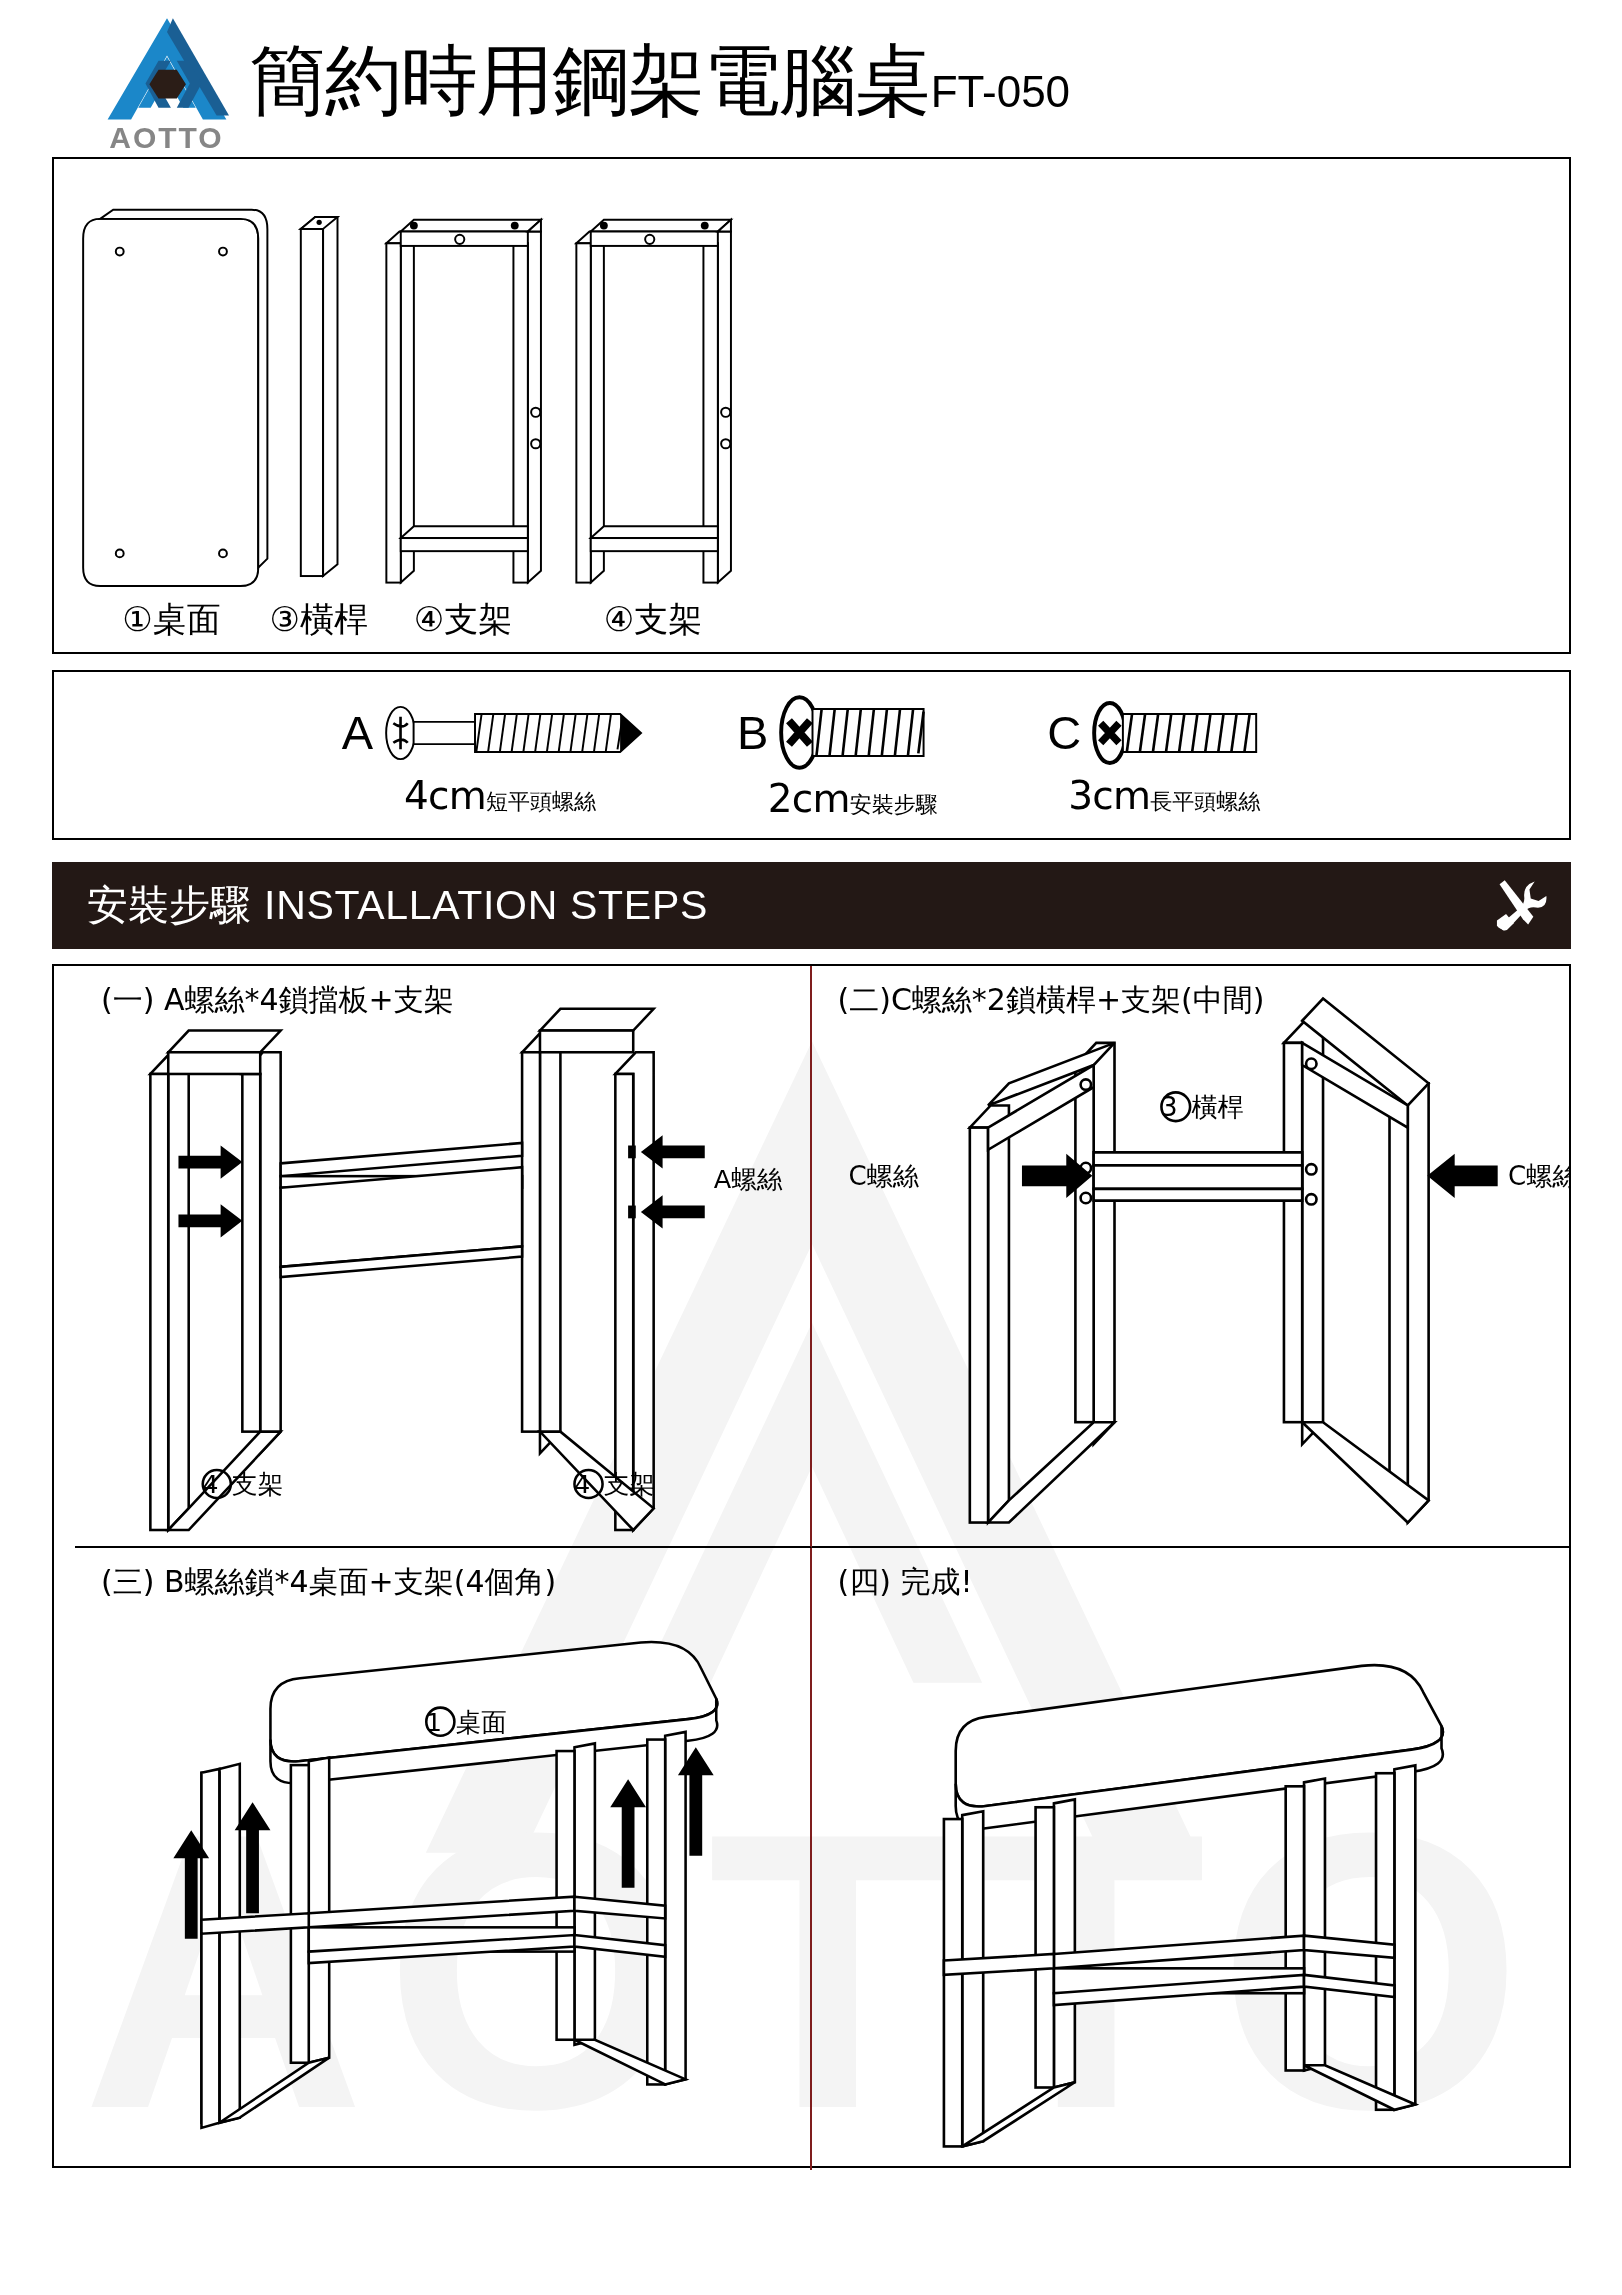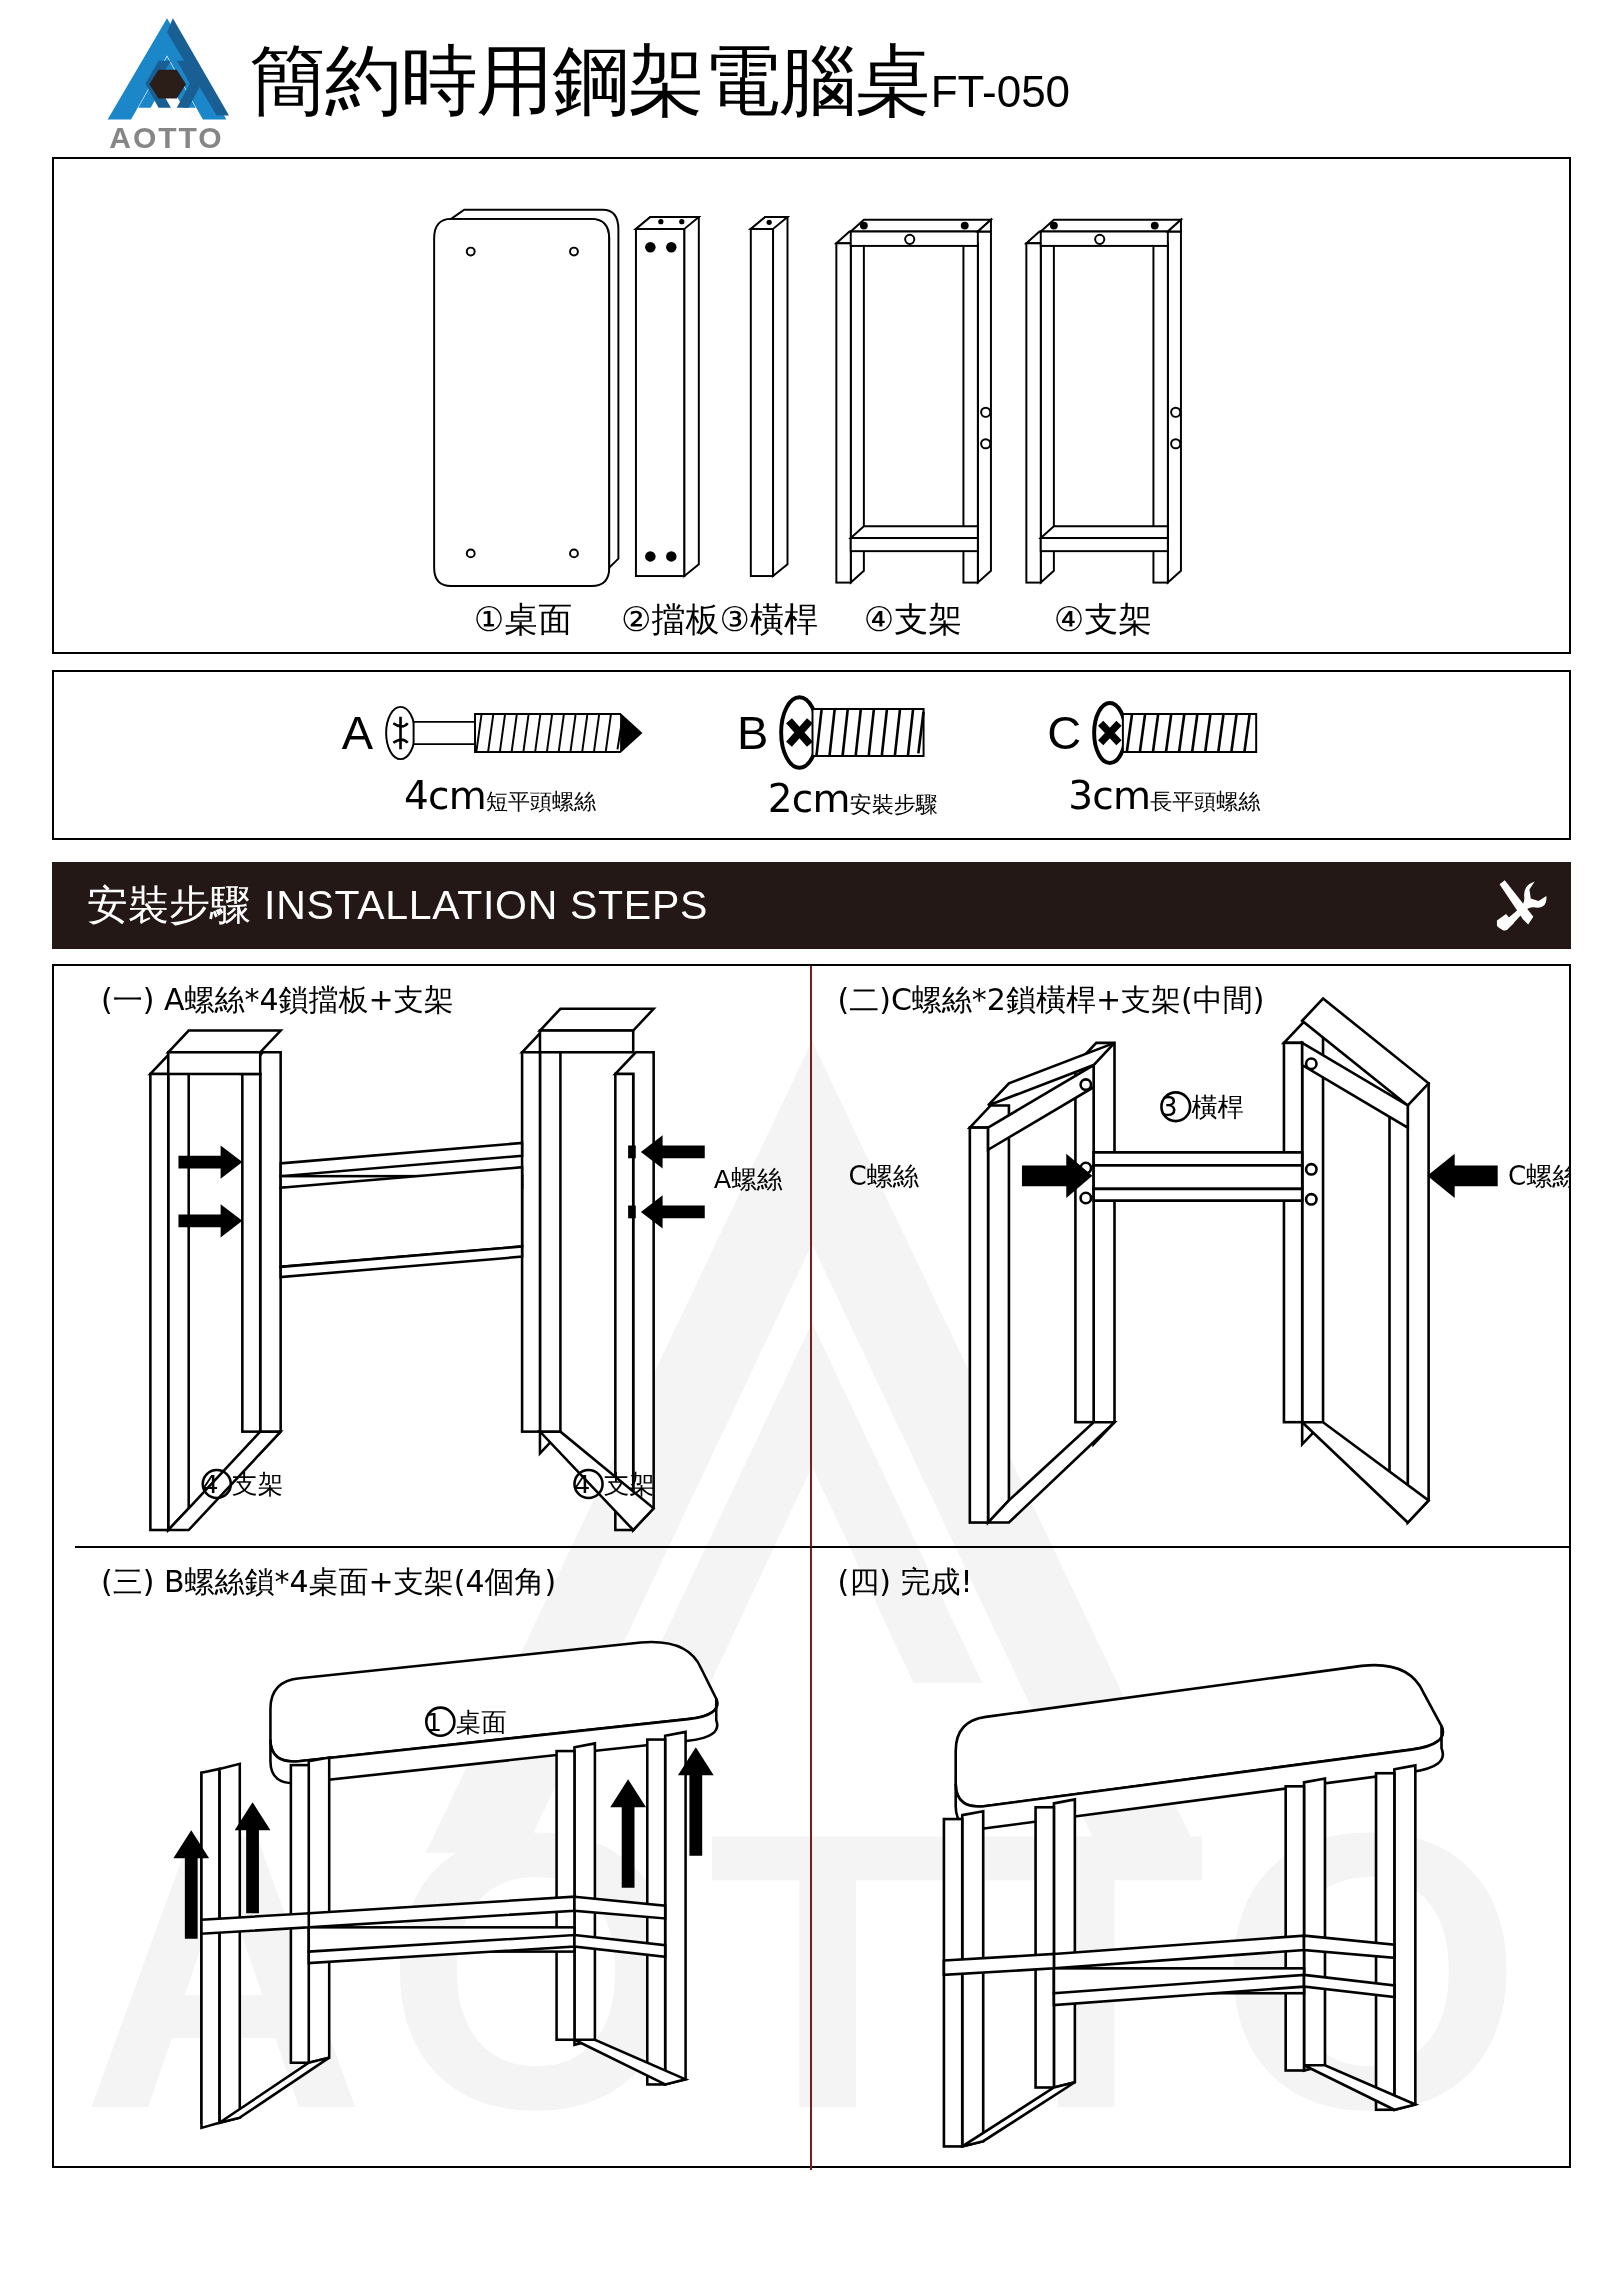--- a/index.html
+++ b/index.html
@@ -25,21 +25,21 @@
     font-size:30px;font-weight:bold;letter-spacing:2px;color:#868686;font-family:"Liberation Sans",sans-serif;}
   .title{font-size:77px;line-height:77px;font-weight:500;letter-spacing:-1.3px;white-space:nowrap;
          font-family:"DejaVu Sans",sans-serif;margin-bottom:27.5px;}
   .title .model{font-size:44px;letter-spacing:0px;font-family:"Liberation Sans",sans-serif;}
 
   
   .box{position:relative;z-index:2;border:2px solid #000;box-sizing:border-box;background:transparent;}
   .parts-box{margin:0 52px 0 52px;height:497px;}
   .screw-box{margin:15.7px 52px 0 52px;height:170px;}
 
-  .parts-row{display:flex;height:100%;align-items:flex-end;justify-content:center;padding:0 19.6px 0 19.6px;box-sizing:border-box;}
+  .parts-row{display:flex;height:100%;align-items:flex-end;justify-content:flex-start;padding:0 19.6px 0 19.6px;box-sizing:border-box;}
   .part{display:flex;flex-direction:column;align-items:center;justify-content:flex-end;height:100%;}
   .part-art{display:flex;align-items:flex-end;justify-content:center;height:419px;}
   .part-label{font-size:34px;line-height:37px;margin:3.9px 0 14.4px 0;white-space:nowrap;font-family:"DejaVu Sans",sans-serif;}
 
   .screw-row{display:flex;height:100%;align-items:center;justify-content:center;gap:79px;padding-top:5.2px;box-sizing:border-box;}
   .screw{display:flex;flex-direction:column;align-items:center;}
   .screw-art{display:flex;align-items:center;}
   .screw-letter{font-size:47px;line-height:47px;margin-right:3.9px;font-family:"Liberation Sans",sans-serif;}
   .screw-label{font-size:22px;white-space:nowrap;margin-top:3.9px;font-family:"DejaVu Sans",sans-serif;}
   .screw-label .cm{font-size:39px;letter-spacing:-0.7px;}
@@ -107,42 +107,20 @@
               <circle cx="70" cy="72" r="6"></circle>
                 <circle cx="228" cy="72" r="6"></circle>
               <circle cx="70" cy="534" r="6"></circle>
                 <circle cx="228" cy="534" r="6"></circle>
             </g>
           </svg>
         </div>
         <div class="part-label">①桌面</div>
       </div>
 
-      <div class="part">
-        <div class="part-art">
-          <svg width="92" height="393" viewBox="0 0 140 600">
-            <g fill="#fff" stroke="#000" stroke-width="3">
-              <rect x="18" y="38" width="74" height="530"></rect>
-              <path d="M18 38 L40 20 L114 20 L114 550 L92 568 L92 38 Z"></path>
-              <path d="M18 38 L40 20 L114 20 L92 38 Z"></path>
-            </g>
-            <g fill="#000">
-                <circle cx="40" cy="66" r="8"></circle>
-                <circle cx="72" cy="66" r="8"></circle>
-              <circle cx="40" cy="538" r="8"></circle>
-                <circle cx="72" cy="538" r="8"></circle>
-              </g>
-            <g fill="#000">
-                <circle cx="56" cy="27" r="4"></circle>
-                <circle cx="88" cy="27" r="4"></circle>
-              </g>
-          </svg>
-        </div>
-        <div class="part-label">②擋板</div>
-      </div>
 
       <div class="part">
         <div class="part-art">
           <svg width="59" height="393" viewBox="0 0 90 600">
             <g fill="#fff" stroke="#000" stroke-width="3">
               <rect x="18" y="38" width="34" height="530"></rect>
               <path d="M18 38 L40 20 L74 20 L74 550 L52 568 L52 38 Z"></path>
               <path d="M18 38 L40 20 L74 20 L52 38 Z"></path>
             </g>
             <circle cx="46" cy="28" r="4" fill="#000"></circle>

